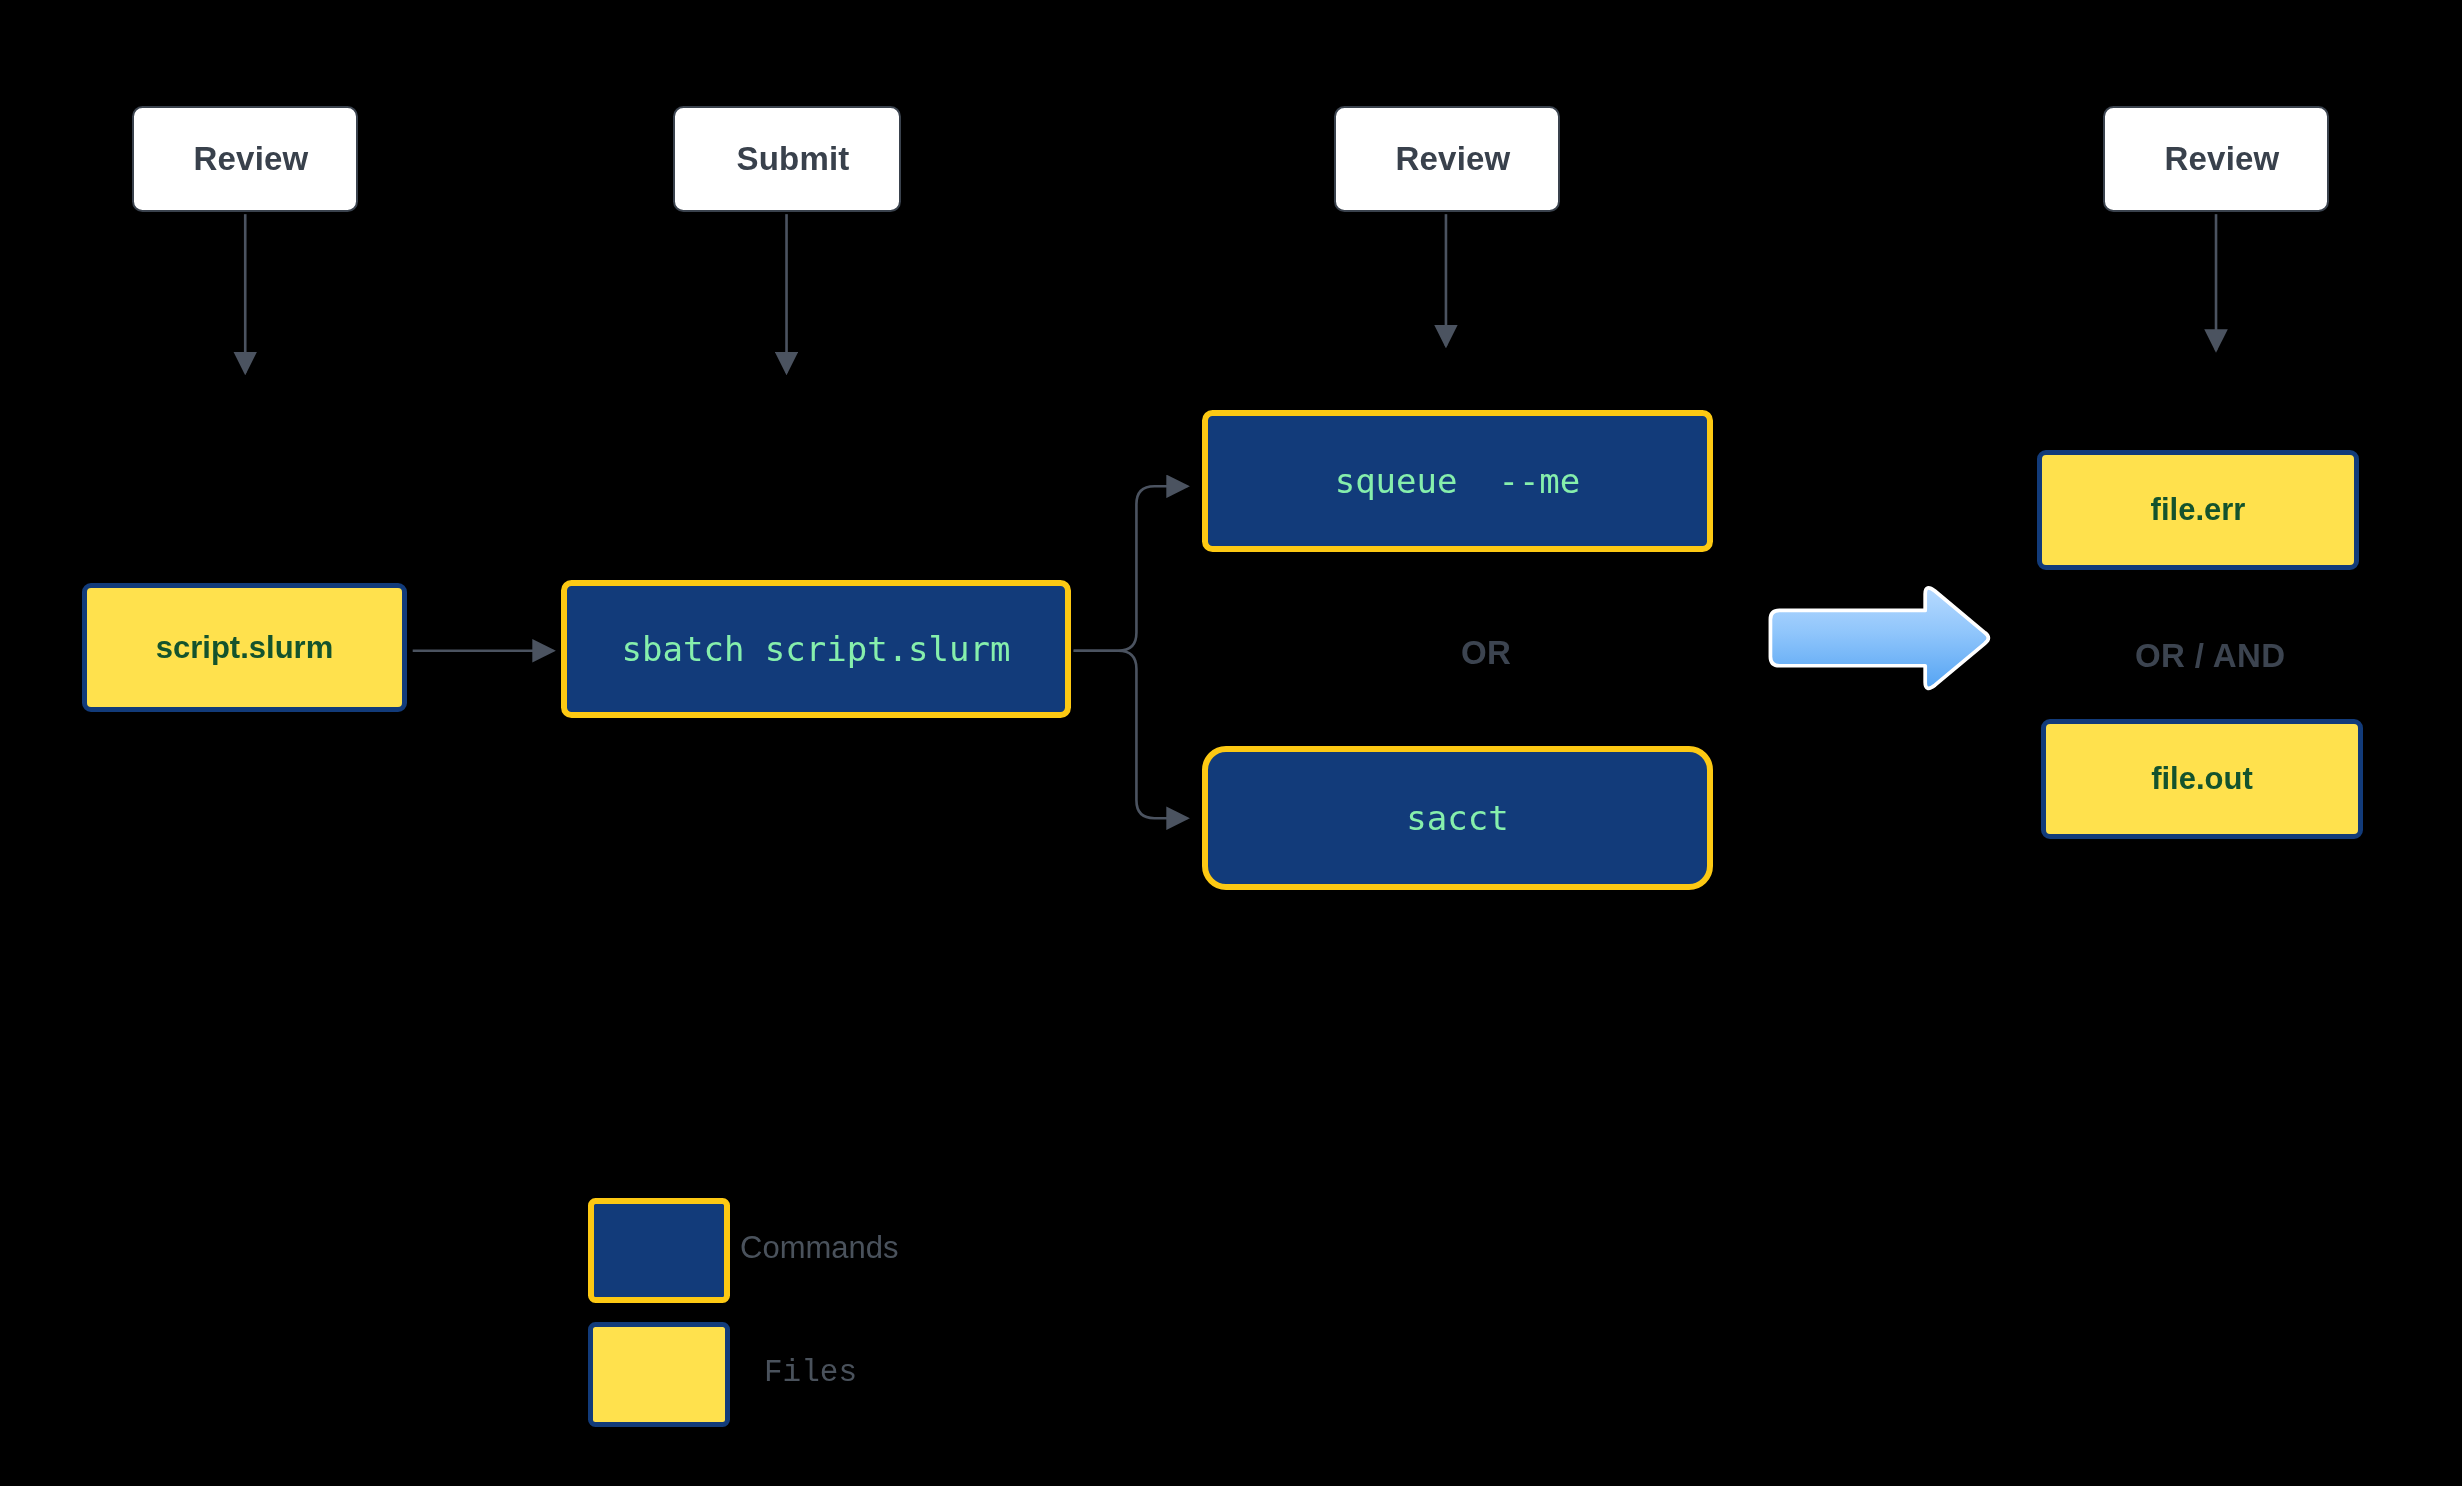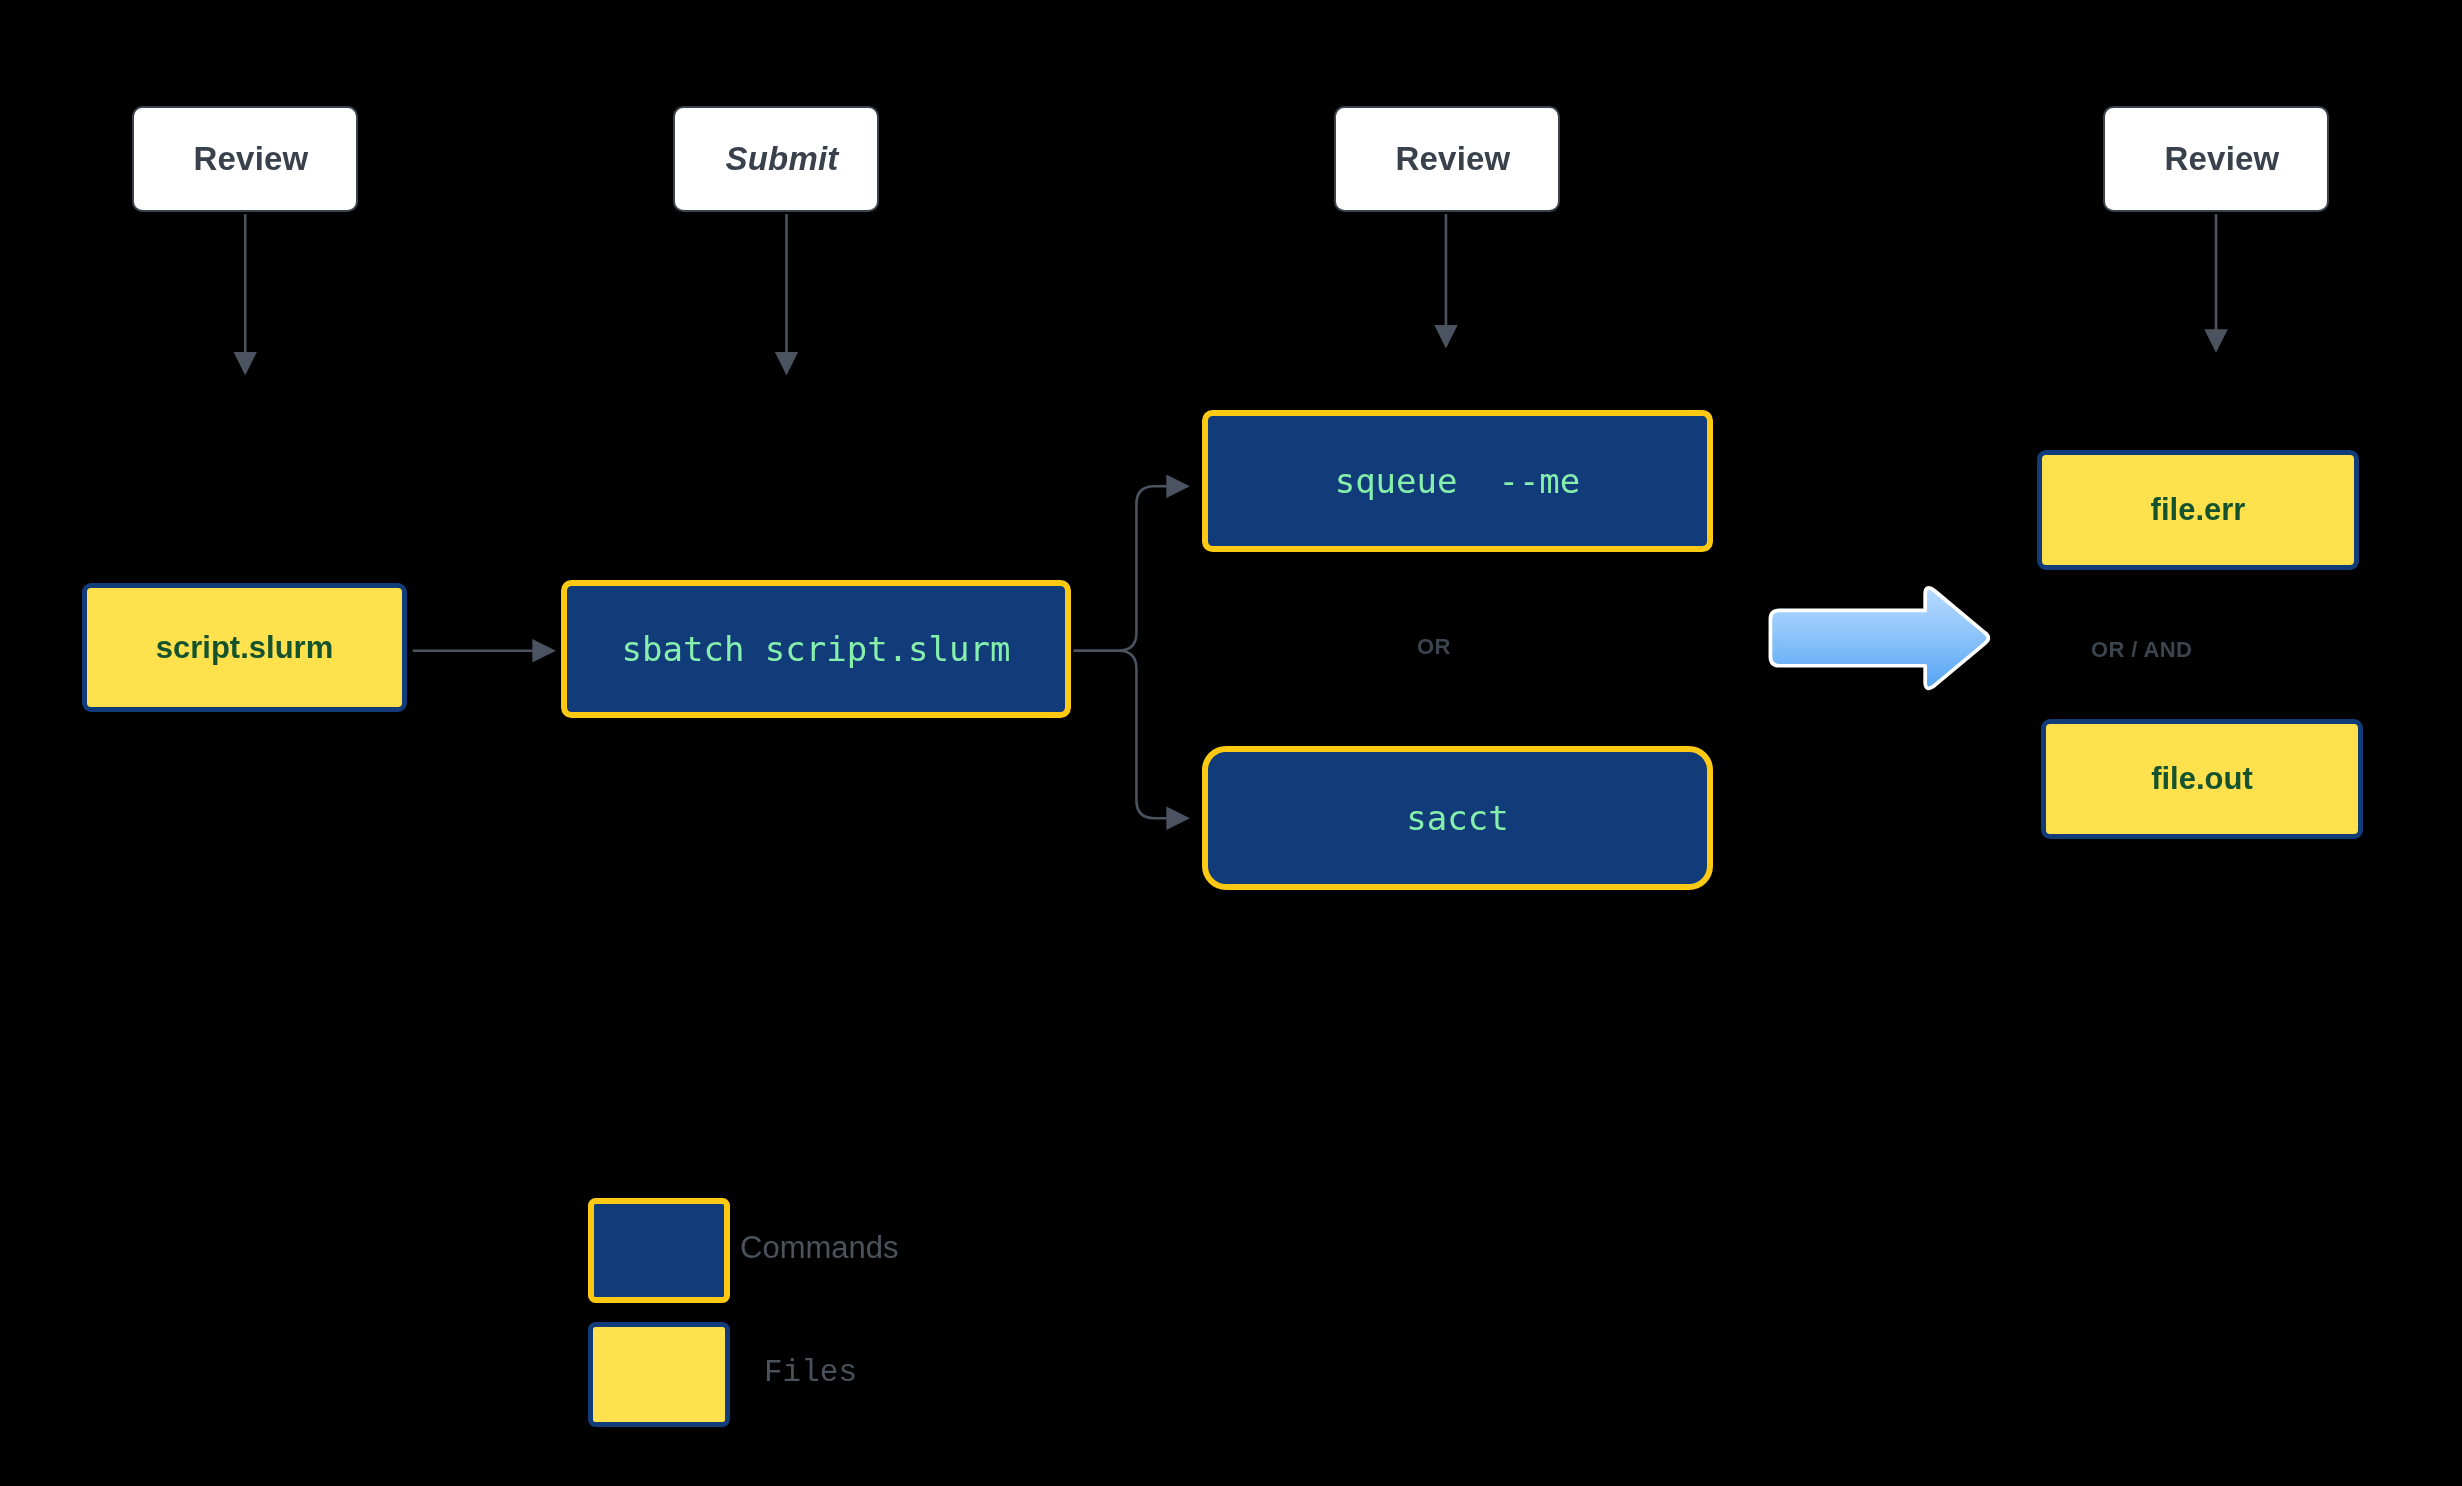--- a/index.html
+++ b/index.html
@@ -70,24 +70,25 @@
     font-size: 34px;
     font-family: "DejaVu Sans Mono", monospace;
     white-space: pre;
   }
 
   
   .conn-text {
     position: absolute;
     color: #3c4450;
     font-weight: bold;
-    font-size: 22px;
+    font-size: 33px;
     letter-spacing: 0.4px;
     font-family: "Liberation Sans", sans-serif;
     white-space: nowrap;
+    margin-left: 44px;
   }
 
   
   #wires {
     position: absolute;
     left: 0;
     top: 0;
     width: 2462px;
     height: 1487px;
     pointer-events: none;
@@ -148,21 +149,21 @@
 
     <path d="M2368,828 Q2368,816 2380,816 L2575,816 L2575,794 Q2575,780 2588,790 L2655,846
              Q2664,853 2655,860 L2588,916 Q2575,926 2575,912 L2575,890 L2380,890
              Q2368,890 2368,878 Z" fill="url(#blockArrowGrad)" stroke="#ffffff" stroke-width="5" stroke-linejoin="round"></path>
   </svg>
 
   <div class="phase-box" style="left:132px; top:106px; width:226px; height:106px;">
     <span class="phase-label">Review</span>
   </div>
 
-  <div class="phase-box" style="left:673px; top:106px; width:206px; height:106px;font-style:italic;">
+  <div class="phase-box" style="left:673px; top:106px; width:228px; height:106px;">
     <span class="phase-label">Submit</span>
   </div>
 
   <div class="phase-box" style="left:1334px; top:106px; width:226px; height:106px;">
     <span class="phase-label">Review</span>
   </div>
 
   <div class="phase-box" style="left:2103px; top:106px; width:226px; height:106px;">
     <span class="phase-label">Review</span>
   </div>

